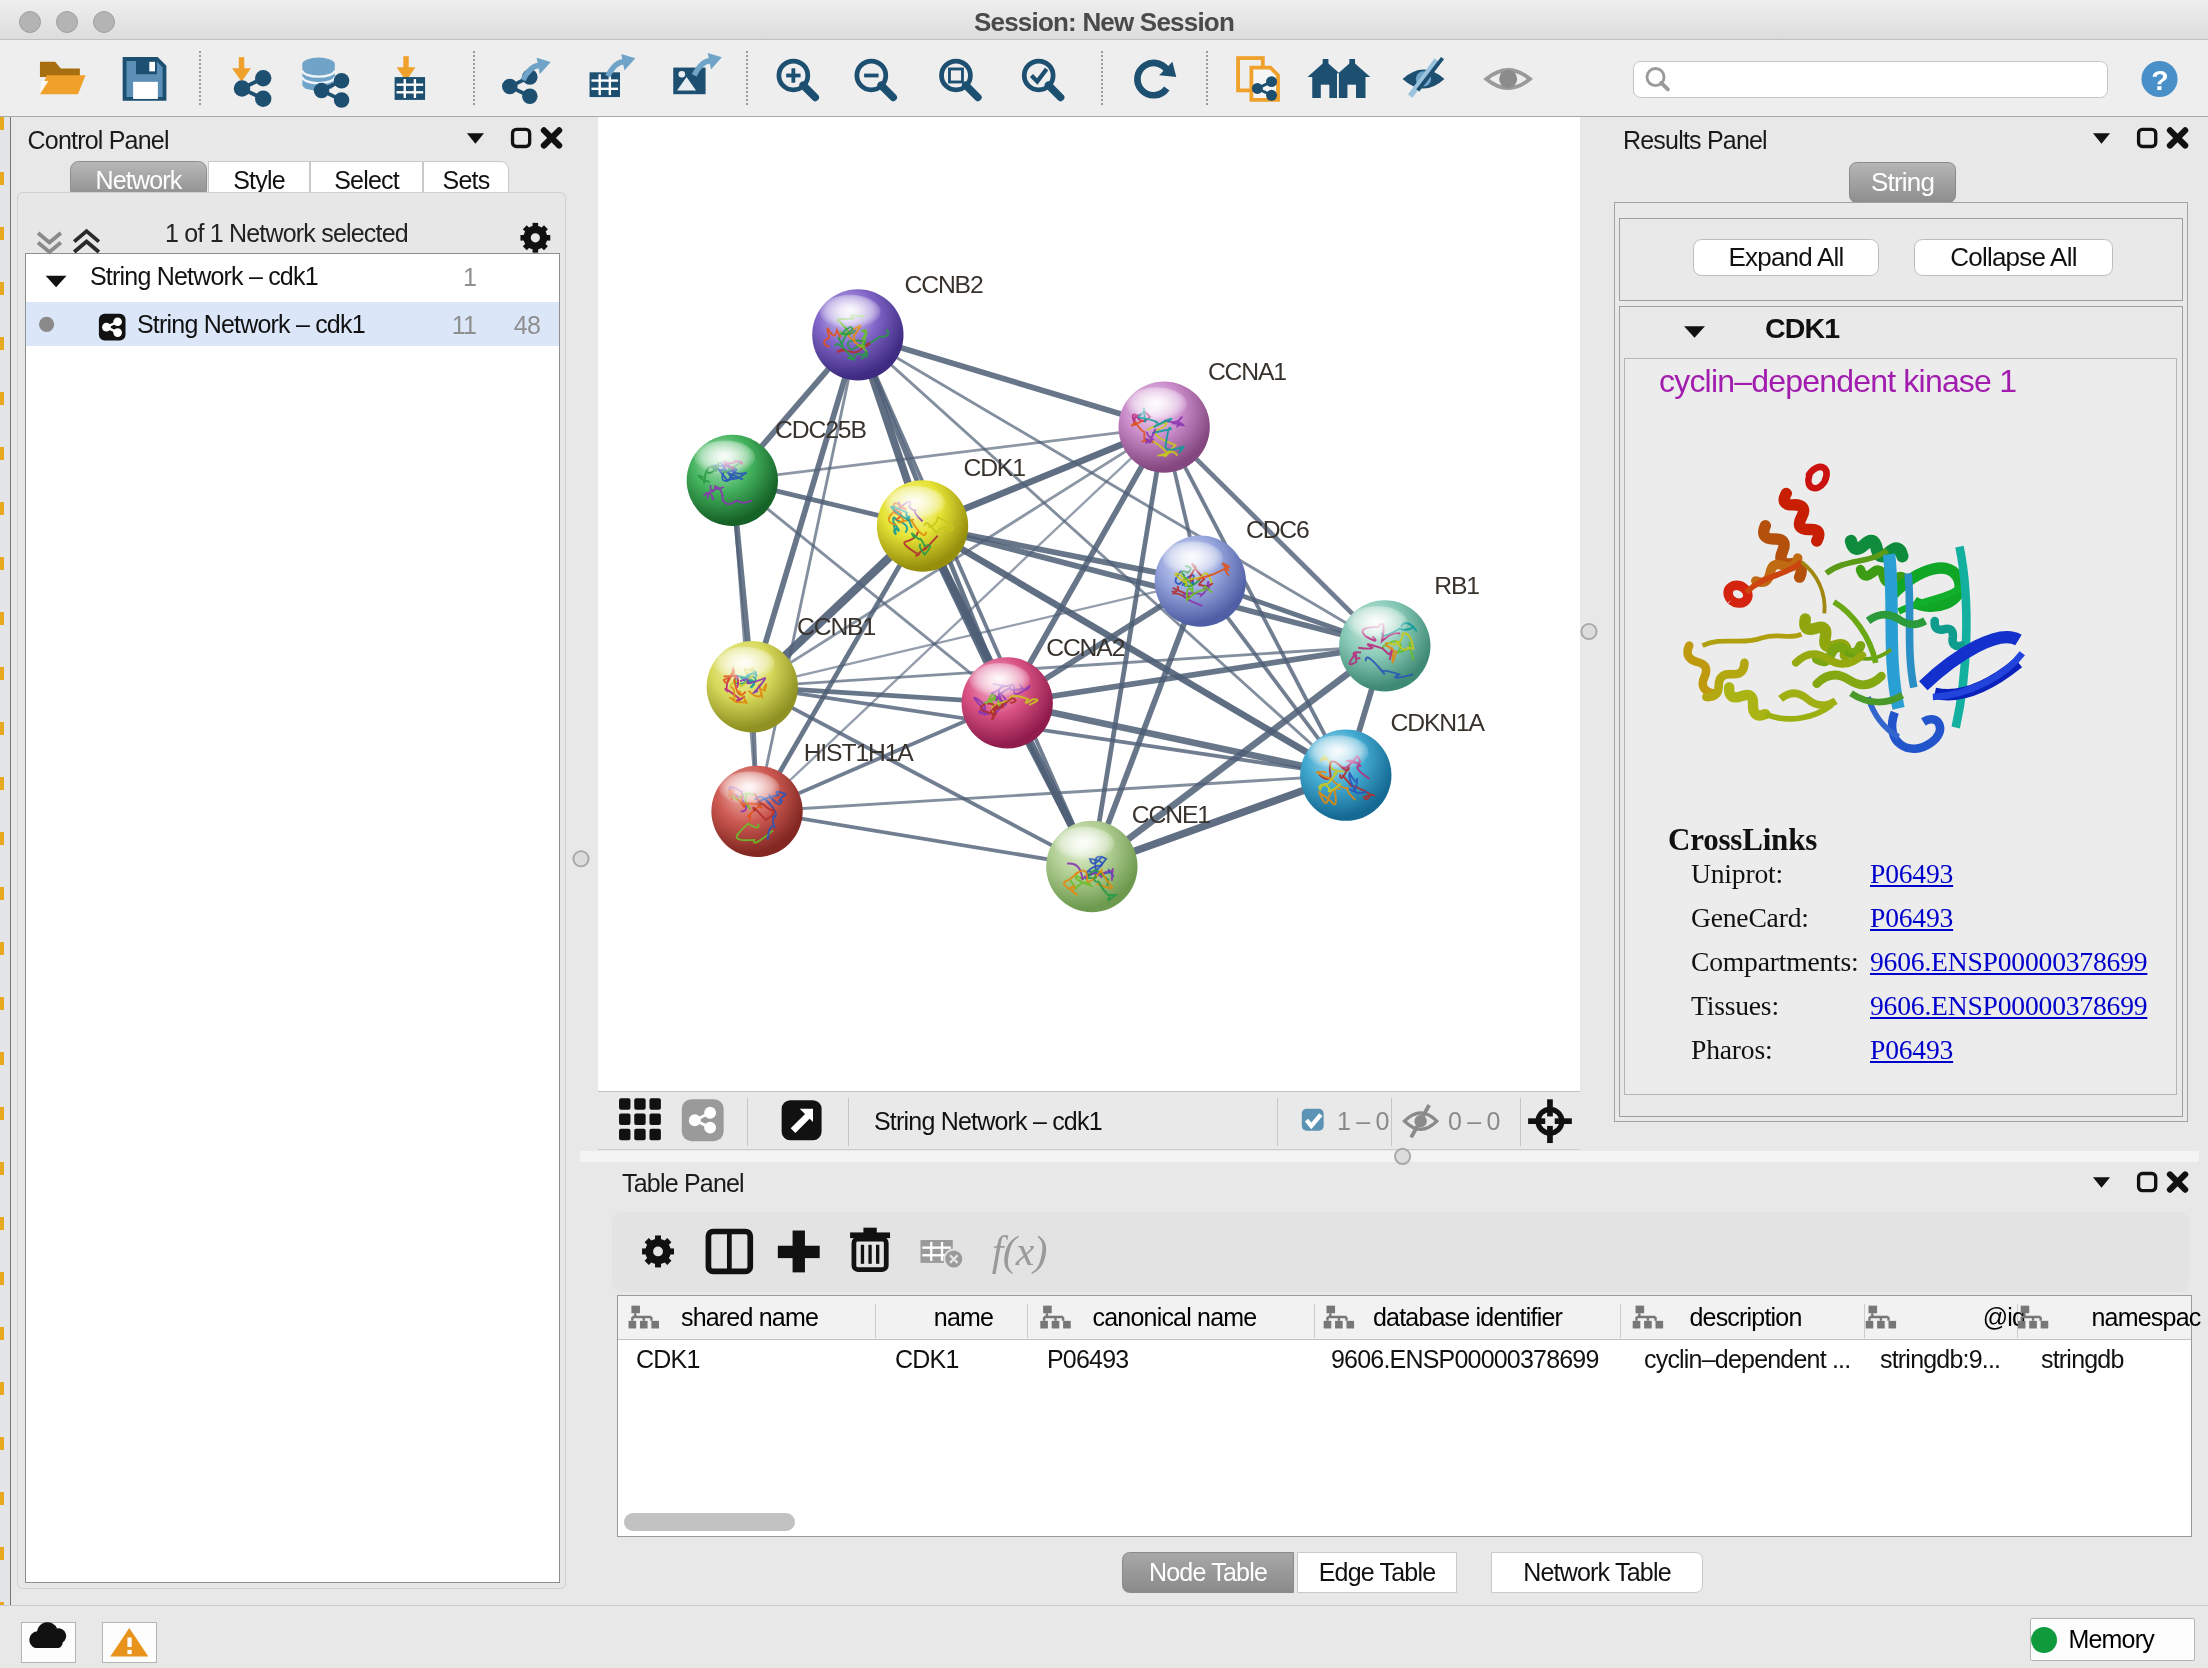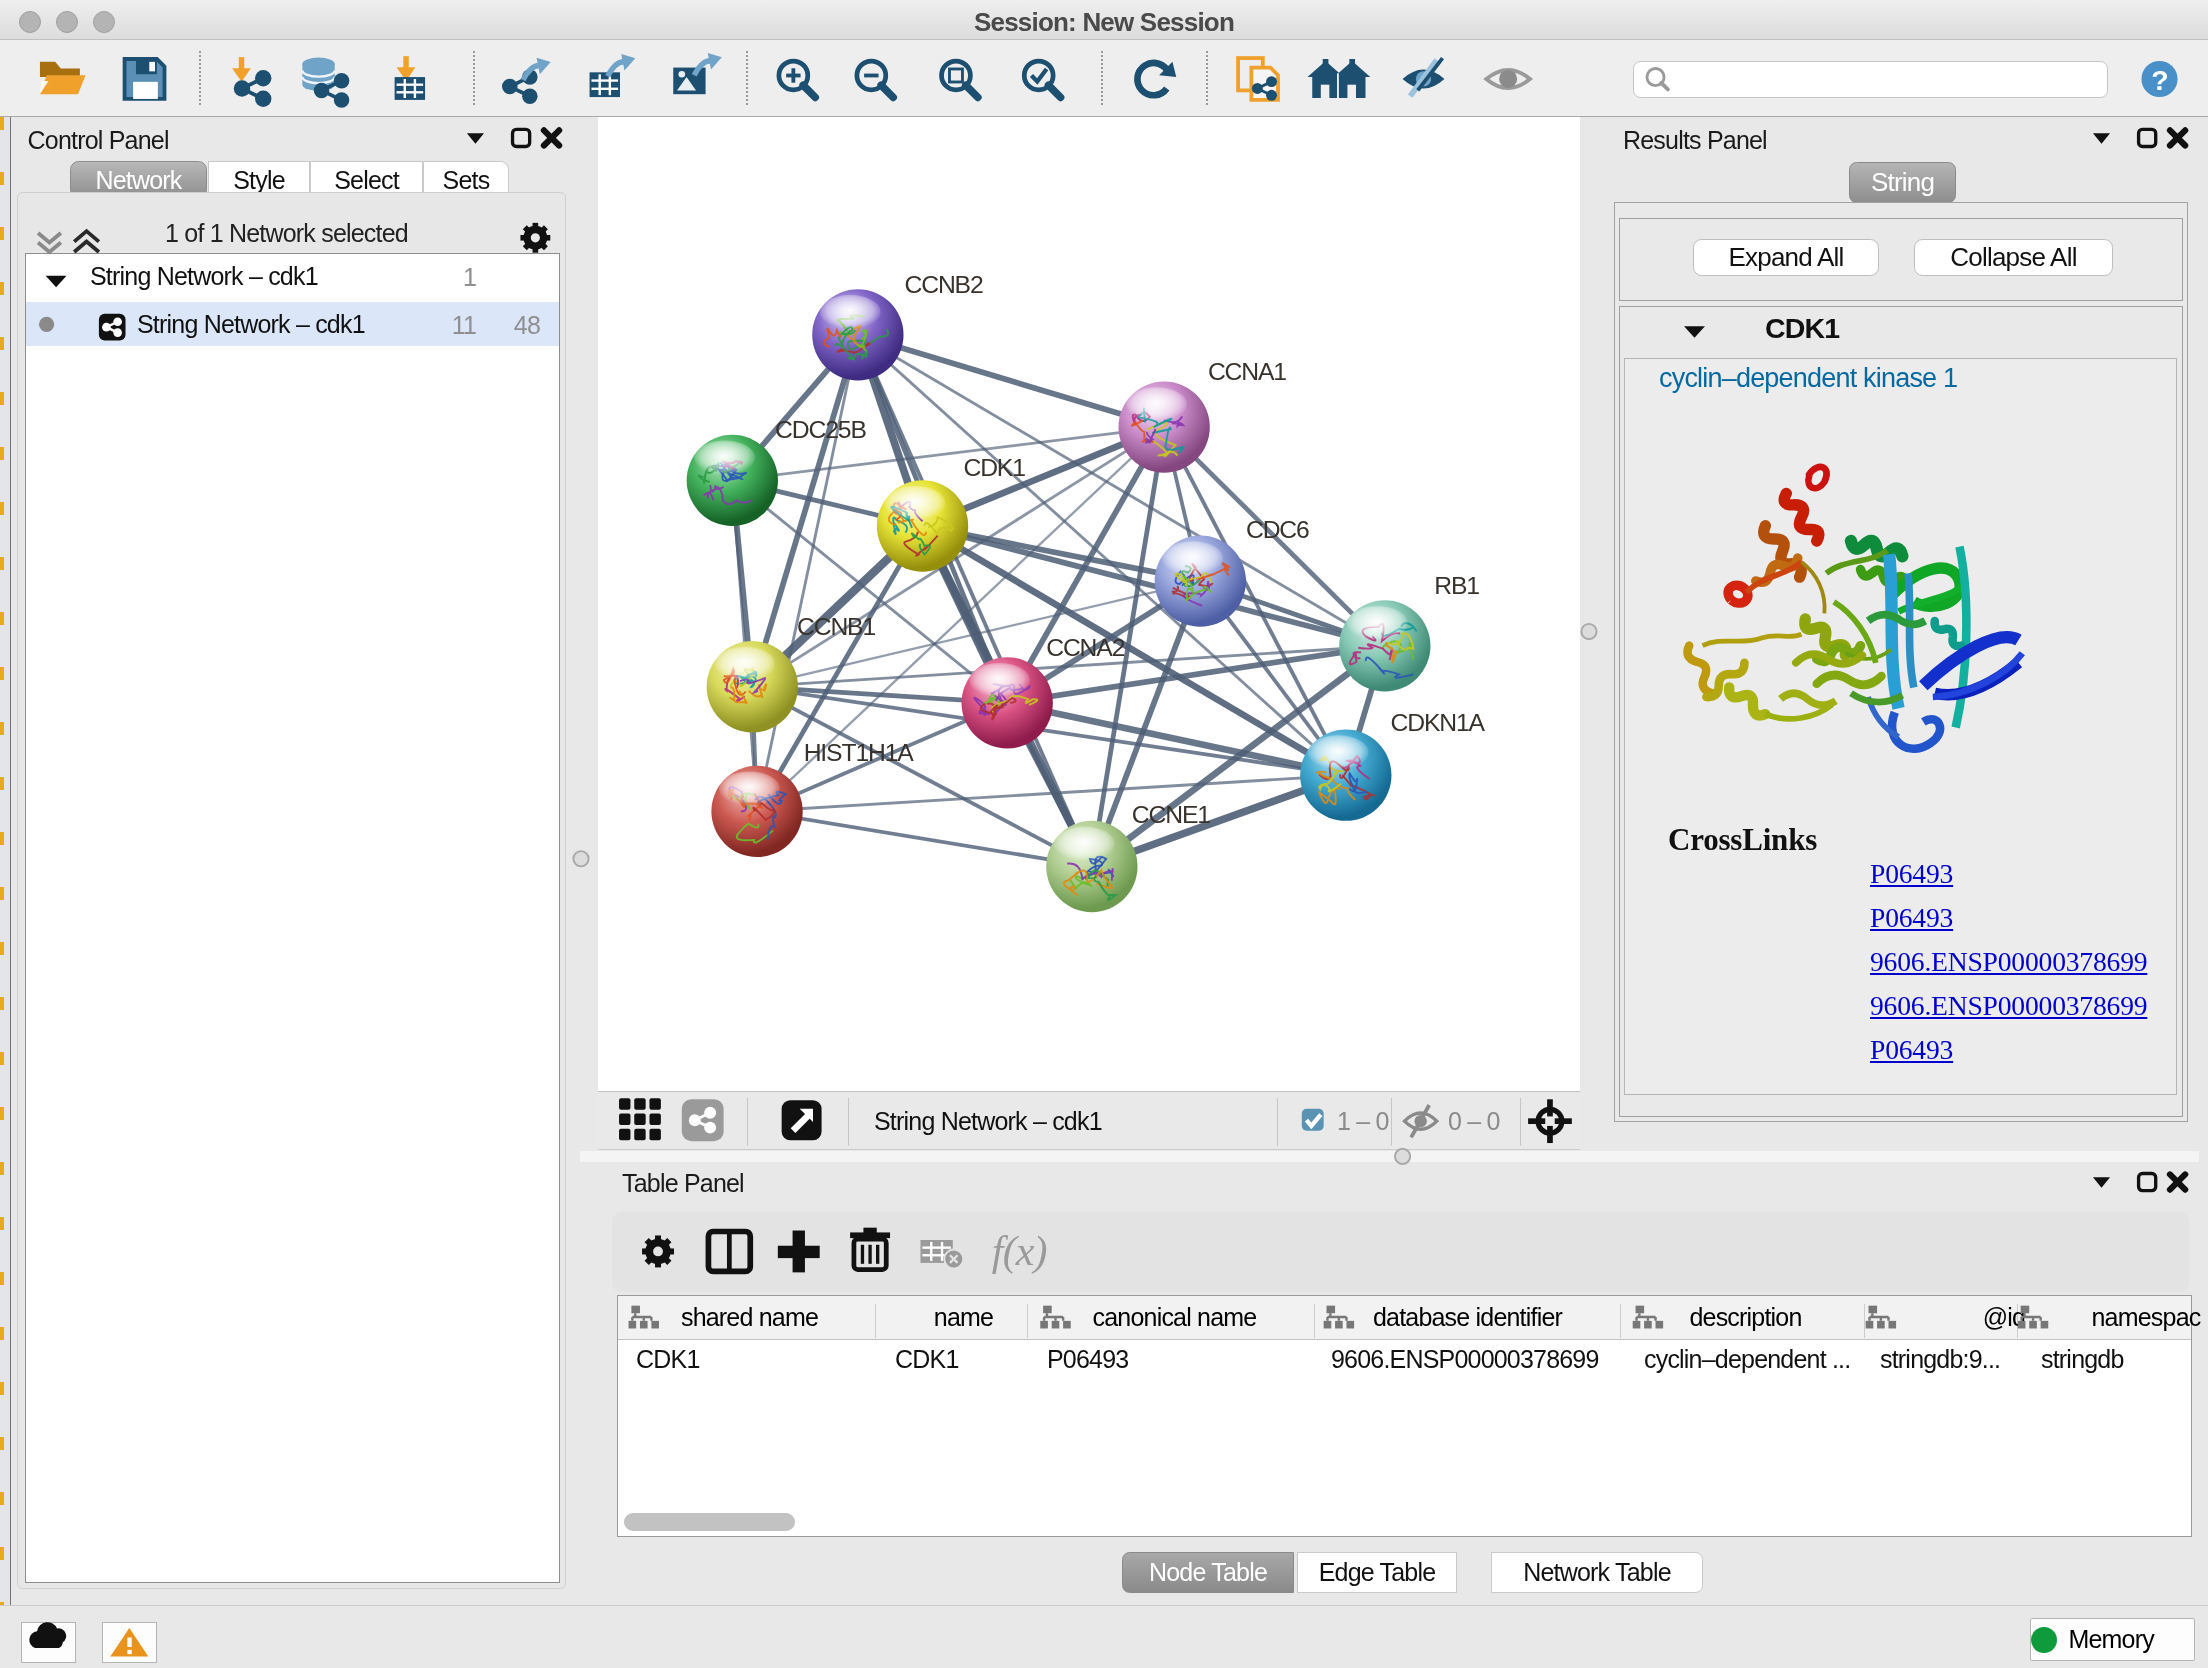--- a/index.html
+++ b/index.html
@@ -382,22 +382,25 @@
 
   <div id="rp-title">Results Panel</div>
   <div id="rp-stringtab">String</div>
   <div id="rp-outer"></div>
   <div id="rp-box1"></div>
   <div class="rbtn" style="left:1693px; top:239px; width:186px;">Expand All</div>
   <div class="rbtn" style="left:1914px; top:239px; width:199px;">Collapse All</div>
   <div id="rp-box2"></div>
   <div style="position:absolute; left:1765px; top:312px; font-size:28.5px; font-weight:bold; color:#111;">CDK1</div>
   <div id="rp-inner">
-    <div style="position:absolute; left:34px; top:3.8px; font-size:27px; color:#0369a1;">cyclin–dependent kinase 1</div>
+    <div style="position:absolute; left:34px; top:3.8px; font-size:32px; color:#a21caf;">cyclin–dependent kinase 1</div>
     <div class="serif" style="position:absolute; left:43px; top:463px; font-size:31px; font-weight:bold; color:#111;">CrossLinks</div>
+    <div class="serif" style="position:absolute; left:66px; top:493px; font-size:27.6px; color:#111; line-height:44px;">
+      Uniprot:<br>GeneCard:<br>Compartments:<br>Tissues:<br>Pharos:
+    </div>
     <div class="serif xlink" style="position:absolute; left:245px; top:493px; font-size:27.6px; line-height:44px;">
       P06493<br>P06493<br>9606.ENSP00000378699<br>9606.ENSP00000378699<br>P06493
     </div>
   </div>
 
   <svg class="abs" style="left:1674px; top:459px;" width="354" height="301" viewBox="0 0 372 316">
 <path d="M142,16 C152,2 166,8 158,24 C150,36 138,30 142,18" fill="none" stroke="#cc1111" stroke-width="7" stroke-linecap="round"></path>
 <path d="M118 36 Q111 49 126 48 Q141 48 134 61 Q127 74 142 74 Q157 73 150 86" fill="none" stroke="#c81e04" stroke-width="12" stroke-linecap="round"></path>
 <path d="M96 70 Q90 84 105 84 Q120 83 114 97 Q108 111 123 110 Q138 110 132 124" fill="none" stroke="#b3500c" stroke-width="12" stroke-linecap="round"></path>
 <path d="M86 128 Q98 133 101 120 Q103 107 115 112 Q127 117 130 104" fill="none" stroke="#c06a12" stroke-width="10" stroke-linecap="round"></path>

